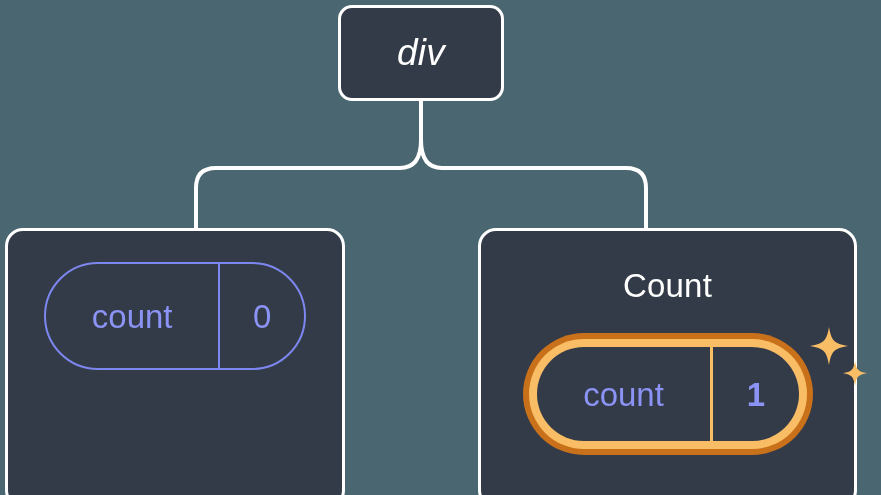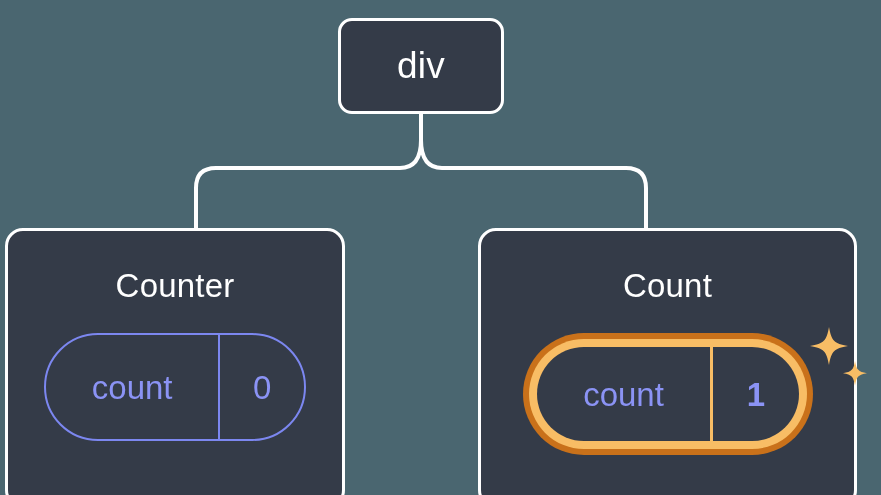--- a/index.html
+++ b/index.html
@@ -32,27 +32,28 @@
   .node {
     position: absolute;
     z-index: 2;
     box-sizing: border-box;
     background: #343b48;
     border: 3px solid #ffffff;
     border-radius: 18px;
   }
   .node-root {
     left: 338px;
-    top: 18px;
+    top: 5px;
     width: 166px;
     height: 96px;
     border-radius: 14px;
     display: flex;
     align-items: center;
     justify-content: center;
+    font-style: italic;
   }
   .node-label-root {
     color: #ffffff;
     font-size: 37px;
     letter-spacing: 0.2px;
   }
   .node-child {
     top: 228px;
     height: 280px;
     display: flex;
@@ -148,21 +149,20 @@
     <path d="M421,140 Q421,168 400,168 L216,168 Q196,168 196,188 L196,228" fill="none" stroke="#ffffff" stroke-width="4" stroke-linecap="round"></path>
 
     <path d="M421,140 Q421,168 442,168 L626,168 Q646,168 646,188 L646,228" fill="none" stroke="#ffffff" stroke-width="4" stroke-linecap="round"></path>
   </svg>
 
   <div class="node node-root">
     <span class="node-label-root">div</span>
   </div>
 
   <div class="node node-child left">
-    <div class="node-title">Counter</div>
 
     <div class="pill-wrap">
       <div class="pill plain">
         <div class="pill-key">count</div>
         <div class="pill-val">0</div>
       </div>
     </div>
   </div>
 
   <div class="node node-child right">

